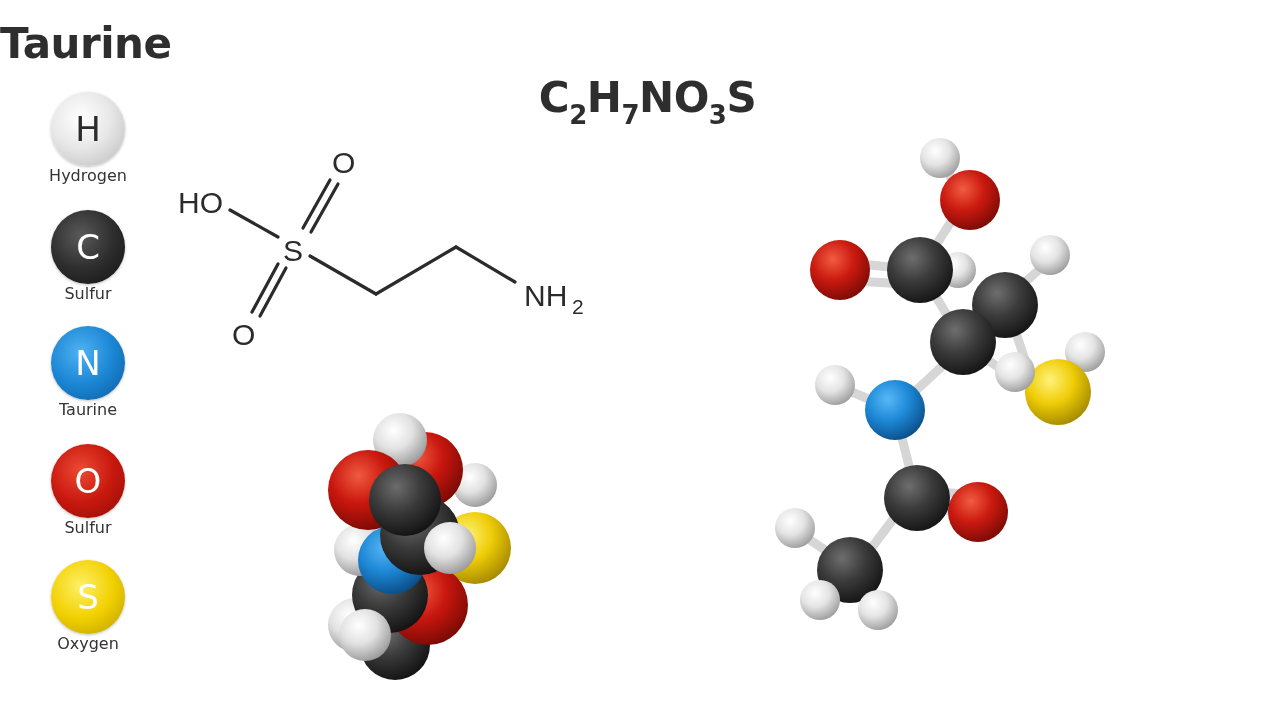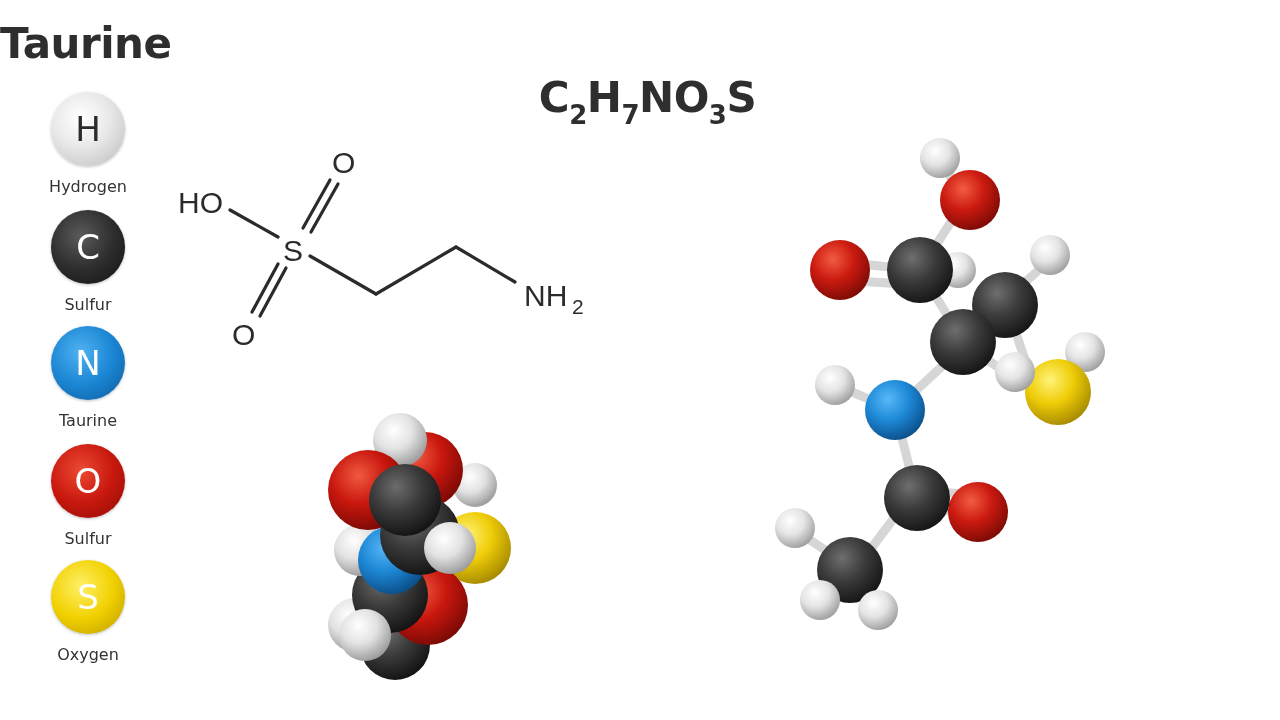--- a/index.html
+++ b/index.html
@@ -17,21 +17,21 @@
   }
   .formula sub { font-size: 26px; vertical-align: -12px; line-height: 0; }
   .legend { position: absolute; left: 40px; top: 92px; width: 96px; }
   .legend-item { position: absolute; left: 0; width: 96px; text-align: center; }
   .ball {
     width: 74px; height: 74px; border-radius: 50%; margin: 0 auto; position: relative;
     display: flex; align-items: center; justify-content: center;
     font-family: "DejaVu Sans", sans-serif; font-size: 34px;
     box-shadow: 0 1px 3px rgba(0,0,0,0.25);
   }
-  .legend-label { font-size: 16px; color: #333; margin-top: 11px; }
+  .legend-label { font-size: 16px; color: #333; margin-top: 0; }
   svg { position: absolute; }
 </style>
 </head>
 <body>
 
 <div class="title">Taurine</div>
 <div class="formula">
   <span>C</span><sub>2</sub><span>H</span><sub>7</sub><span>NO</span><sub>3</sub><span>S</span>
 </div>
 

